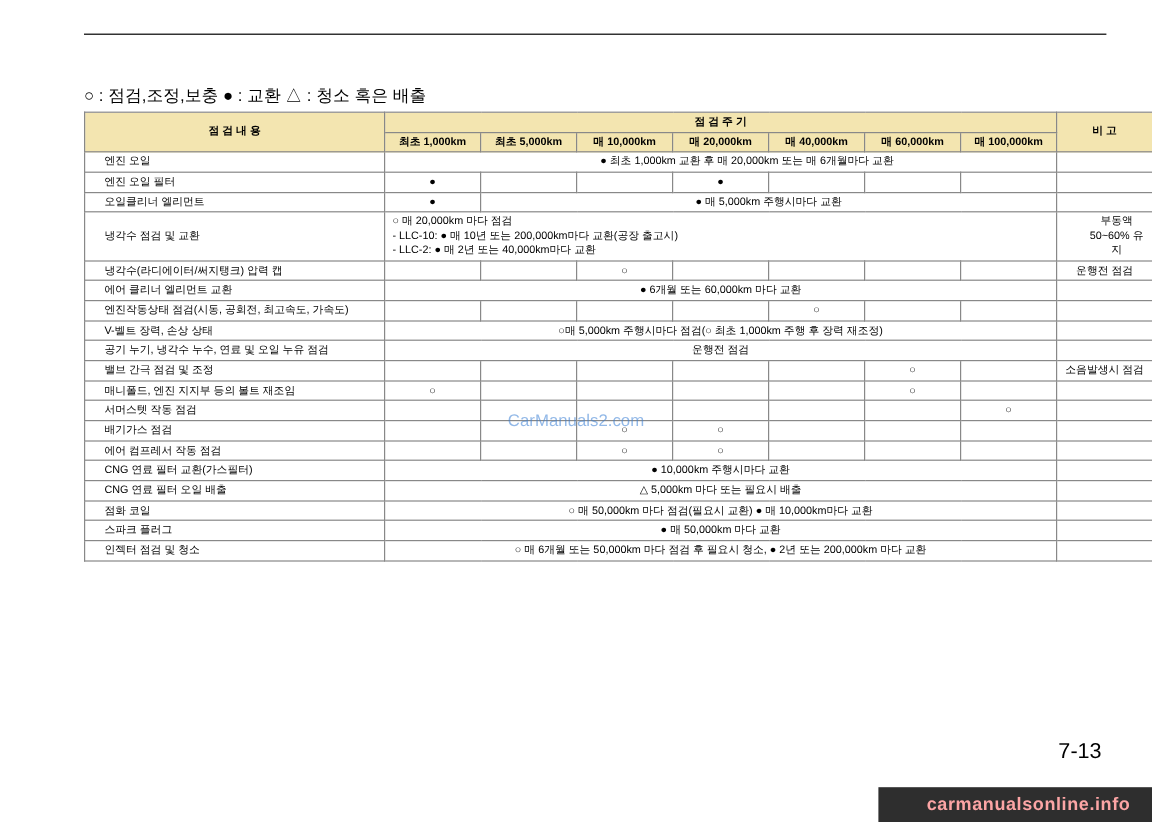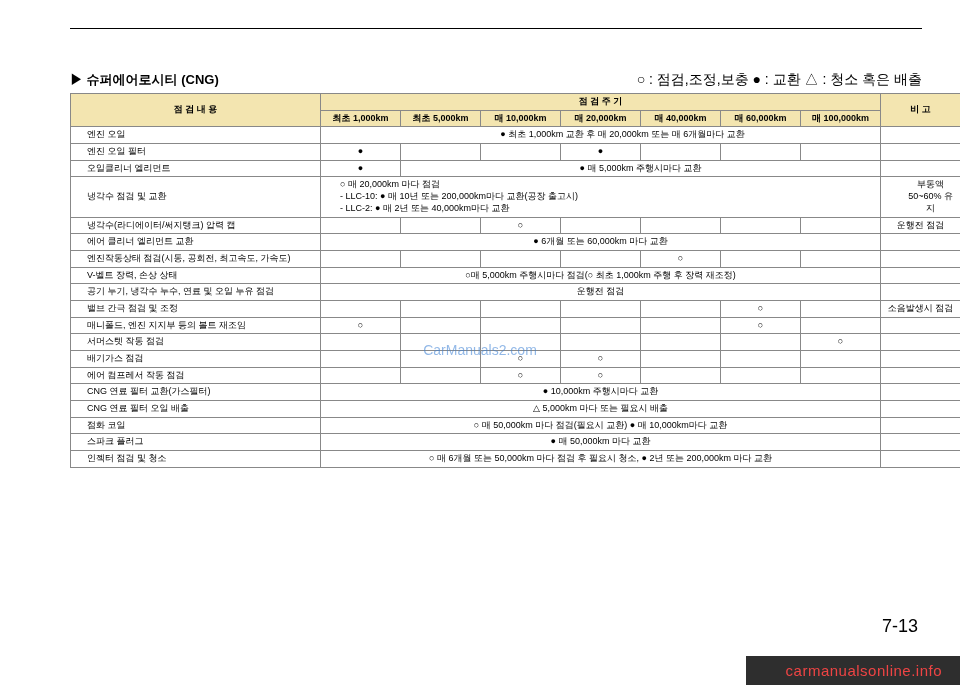--- a/index.html
+++ b/index.html
@@ -56,21 +56,21 @@
     background: #f3e5b0;
     font-weight: 700;
     text-align: center;
     margin-left: 48px;
   }
   td.item {
     text-align: left;
     padding-left: 16px;
   }
   td.center { text-align: center; }
-  td.left-block { text-align: left; padding-left: 19px; }
+  td.left-block { text-align: left; padding-left: 6px; }
   .col-item { width: 250px; }
   .col-period { width: 80px; }
   .col-remark { width: 80px; }
   .watermark {
     position: absolute;
     left: 50%;
     top: 342px;
     transform: translateX(-50%);
     color: #3a7fd4;
     opacity: 0.55;
@@ -81,34 +81,34 @@
     position: absolute;
     right: 42px;
     bottom: 48px;
     font-size: 18px;
   }
   .footer-brand {
     position: absolute;
     right: 0;
     bottom: 0;
     background: #2e2e2e;
-    color: #ef4444;
+    color: #fca5a5;
     font-size: 15px;
     padding: 6px 18px 6px 40px;
     letter-spacing: 0.5px;
+    font-weight: bold;
   }
 </style>
 </head>
 <body>
 
 <div class="page">
   <div class="hr-line"></div>
 
   <div class="section-title-row">
-    <div class="section-title">▶ 슈퍼에어로시티 (CNG)</div>
     <div class="legend">○ : 점검,조정,보충   ● : 교환   △ : 청소 혹은 배출</div>
   </div>
 
   <table>
     <colgroup>
       <col class="col-item">
       <col class="col-period">
         <col class="col-period">
         <col class="col-period">
         <col class="col-period">

